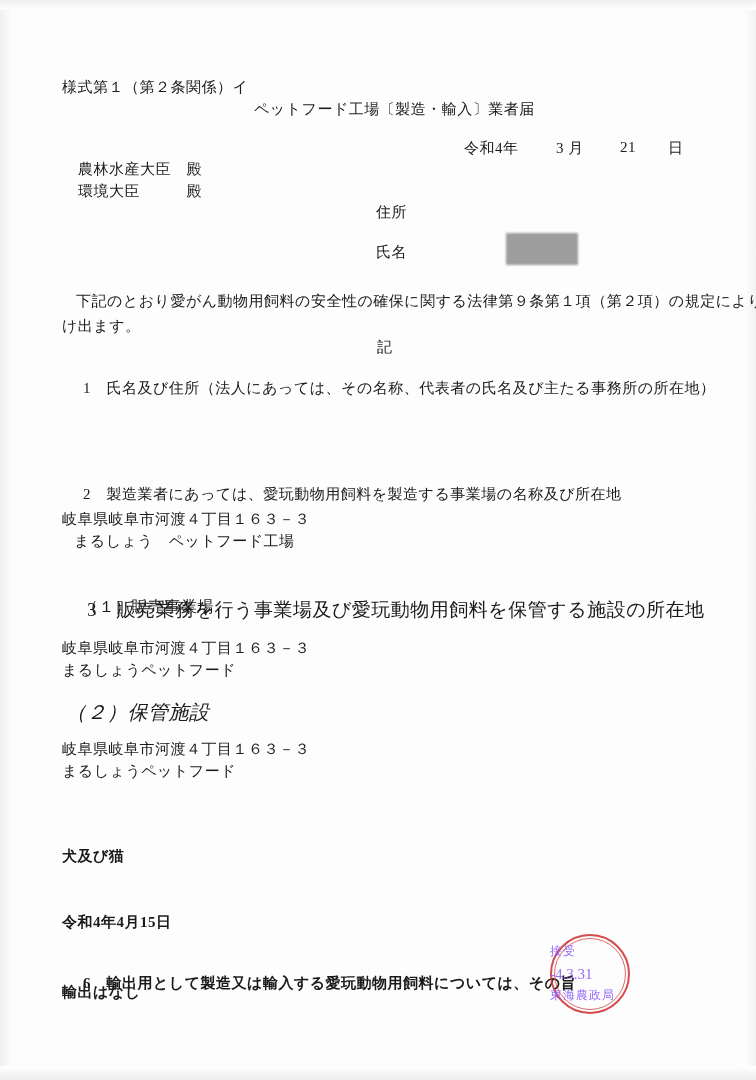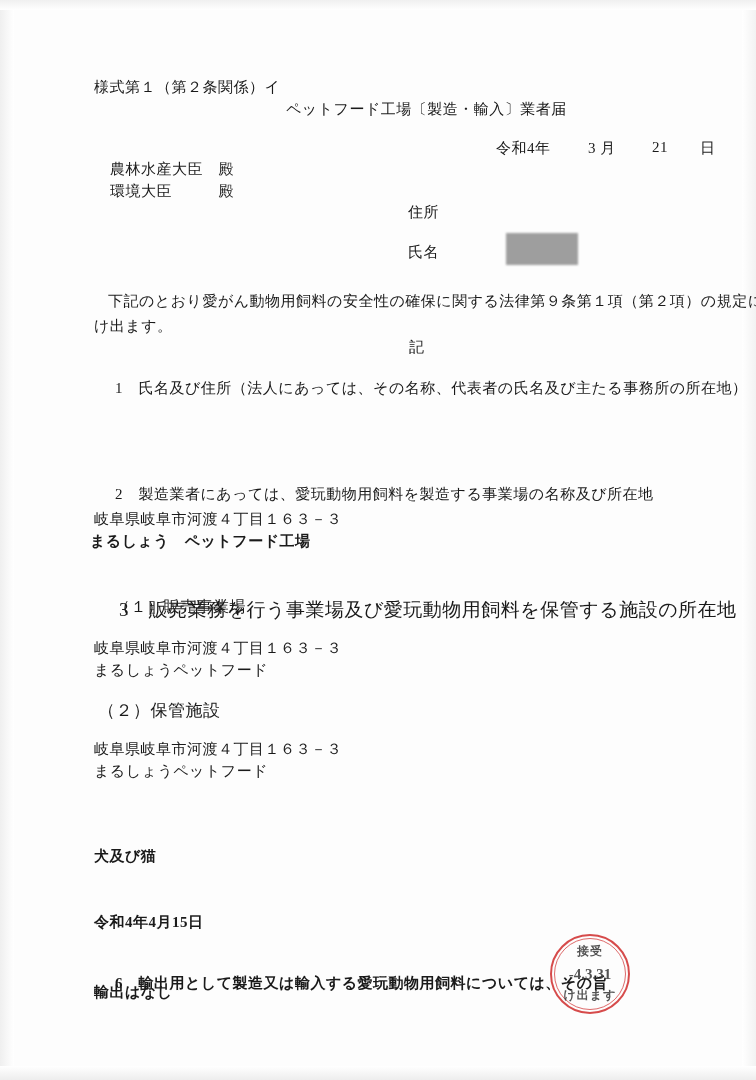--- a/index.html
+++ b/index.html
@@ -45,21 +45,20 @@
     position: absolute;
     left: 0; bottom: 0;
     width: 756px; height: 14px;
     background: linear-gradient(to top, #ededed, #ffffff);
   }
 
   .t {
     position: absolute;
     white-space: pre;
     letter-spacing: 0.5px;
-    margin-left: 32px;
   }
 
   .form-id     { left: 62px;  top: 78px;  font-size: 15px; }
   .doc-title   { left: 254px; top: 100px; font-size: 15px; }
 
   .date-era    { left: 464px; top: 139px; font-size: 15px; }
   .date-month  { left: 556px; top: 139px; font-size: 15px; }
   .date-day    { left: 620px; top: 139px; font-size: 15px; }
   .date-nichi  { left: 668px; top: 139px; font-size: 15px; }
 
@@ -79,28 +78,28 @@
 
   .body-1      { left: 76px;  top: 292px; font-size: 15px; }
   .body-2      { left: 62px;  top: 317px; font-size: 15px; }
 
   .ki          { left: 377px; top: 338px; font-size: 15px; }
 
   .item1       { left: 66px;  top: 362px; font-size: 15px; }
 
   .item2       { left: 66px;  top: 468px; font-size: 15px; }
   .item2-a     { left: 62px;  top: 510px; font-size: 15px; }
-  .item2-b     { left: 58px;  top: 532px; font-size: 15px; font-weight: bold; }
+  .item2-b     { left: 74px;  top: 532px; font-size: 15px; }
 
   .item3       { left: 66px;  top: 575px; font-size: 19px; }
   .item3-1     { left: 82px;  top: 597px; font-size: 16px; }
   .item3-1a    { left: 62px;  top: 639px; font-size: 15px; }
   .item3-1b    { left: 62px;  top: 661px; font-size: 15px; }
 
-  .item3-2     { left: 66px;  top: 699px; font-size: 17px; }
+  .item3-2     { left: 66px;  top: 699px; font-size: 20px; font-style: italic; }
   .item3-2a    { left: 62px;  top: 740px; font-size: 15px; }
   .item3-2b    { left: 62px;  top: 762px; font-size: 15px; }
 
   .item4       { left: 66px;  top: 805px; font-size: 15px; font-weight: bold; }
   .item4-a     { left: 62px;  top: 847px; font-size: 15px; font-weight: bold; }
 
   .item5       { left: 66px;  top: 891px; font-size: 15px; font-weight: bold; }
   .item5-a     { left: 62px;  top: 913px; font-size: 15px; font-weight: bold; }
 
   .item6       { left: 66px;  top: 957px; font-size: 15px; font-weight: bold; }
@@ -128,26 +127,24 @@
     left: 4px; top: 4px;
     width: 72px; height: 72px;
     border: 1px solid #cf2b2b;
     border-radius: 50%;
     box-sizing: border-box;
     opacity: 0.7;
   }
   .stamp-line {
     position: absolute;
     width: 80px;
-    text-align: center;
-    color: #404040;
+    color: #8b5cf6;
     font-family: "Liberation Serif", "DejaVu Serif", serif;
     letter-spacing: 1px;
     opacity: 0.9;
-    font-weight: bold;
   }
   .stamp-top    { top: 9px;  font-size: 12px; }
   .stamp-mid    { top: 32px; font-size: 15px; letter-spacing: 0; }
   .stamp-bottom { top: 53px; font-size: 12px; }
 </style>
 </head>
 <body>
 
 <div class="page">
   <div class="scan-edge-left"></div>
@@ -203,15 +200,15 @@
   <div class="t item6">
     <span>6</span><span>　</span><span>輸出用として製造又は輸入する愛玩動物用飼料については、その旨</span>
   </div>
   <div class="t item6-a">輸出はなし</div>
 
   <div class="stamp">
     <div class="stamp-ring"></div>
     <div class="stamp-ring2"></div>
     <div class="stamp-line stamp-top">接受</div>
     <div class="stamp-line stamp-mid">-4.3.31</div>
-    <div class="stamp-line stamp-bottom">け出ます</div>
+    <div class="stamp-line stamp-bottom">東海農政局</div>
   </div>
 </div>
 
 </body></html>

